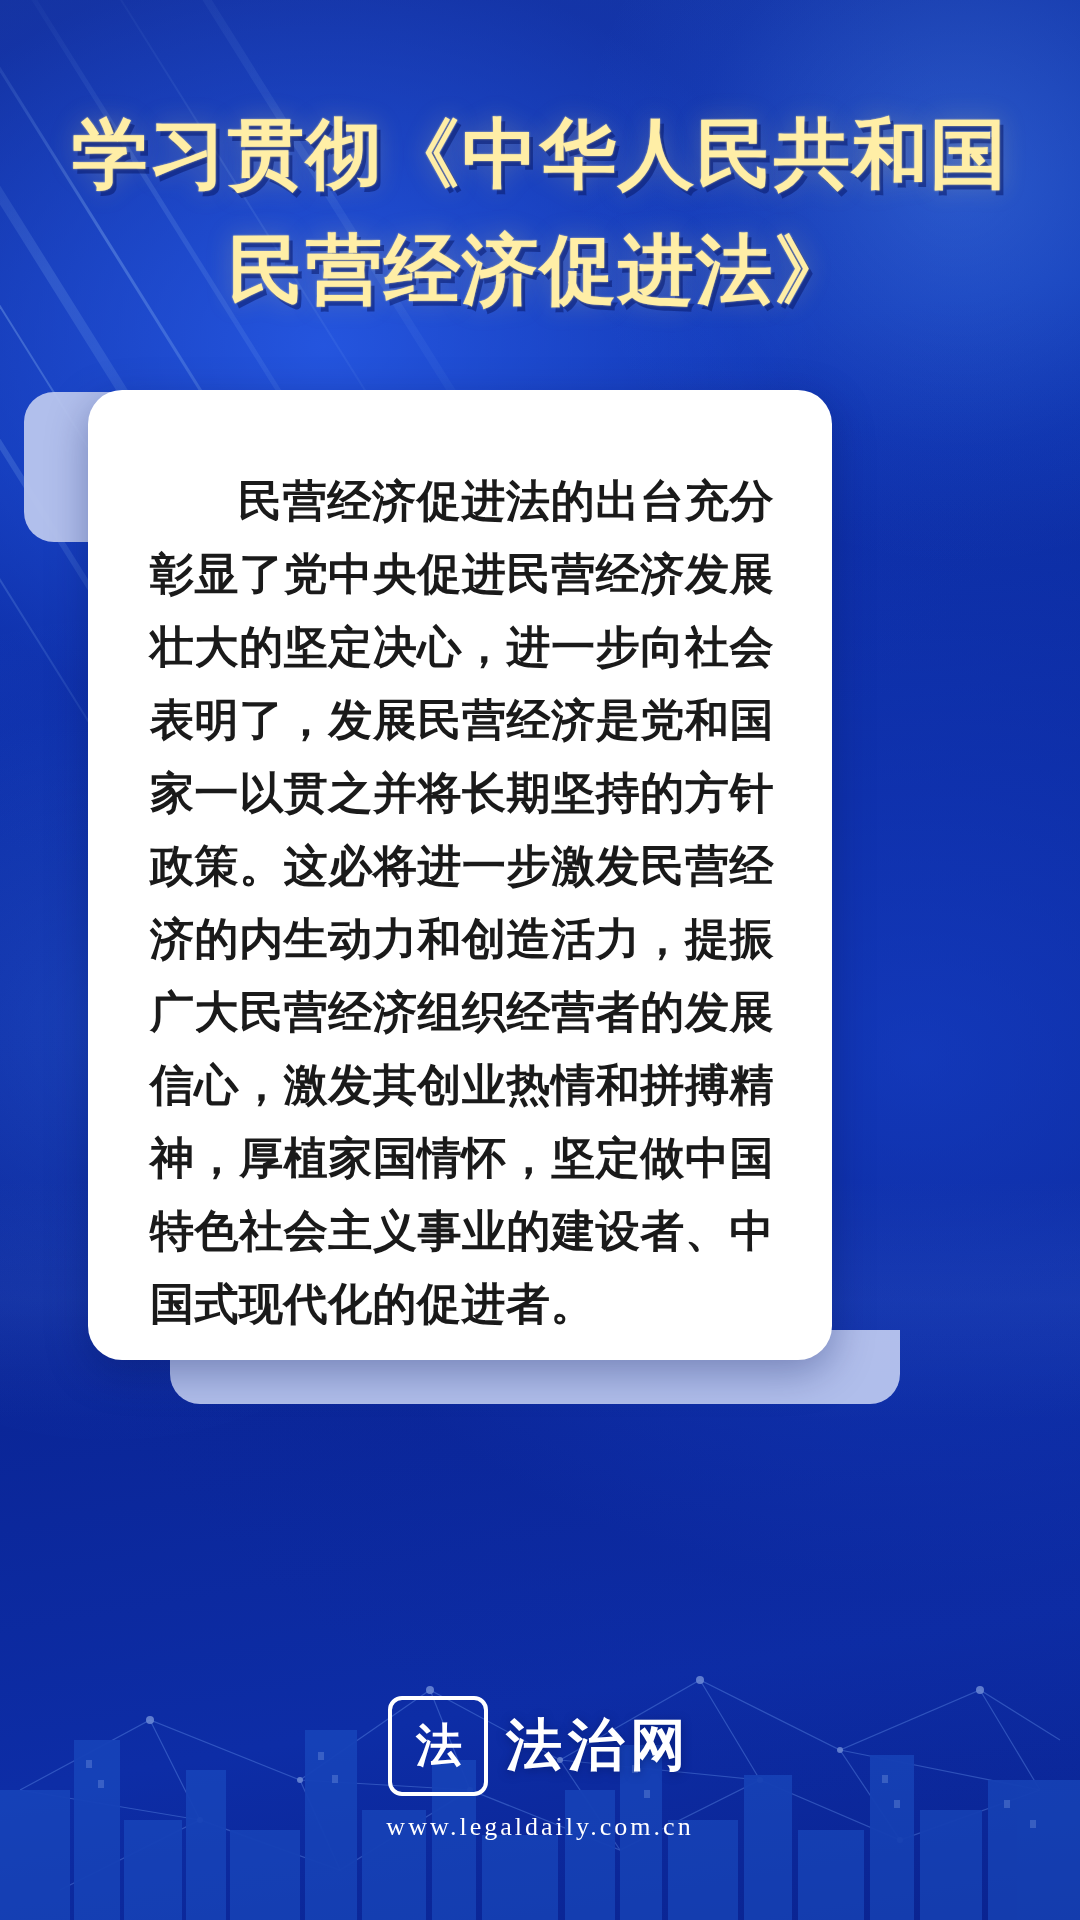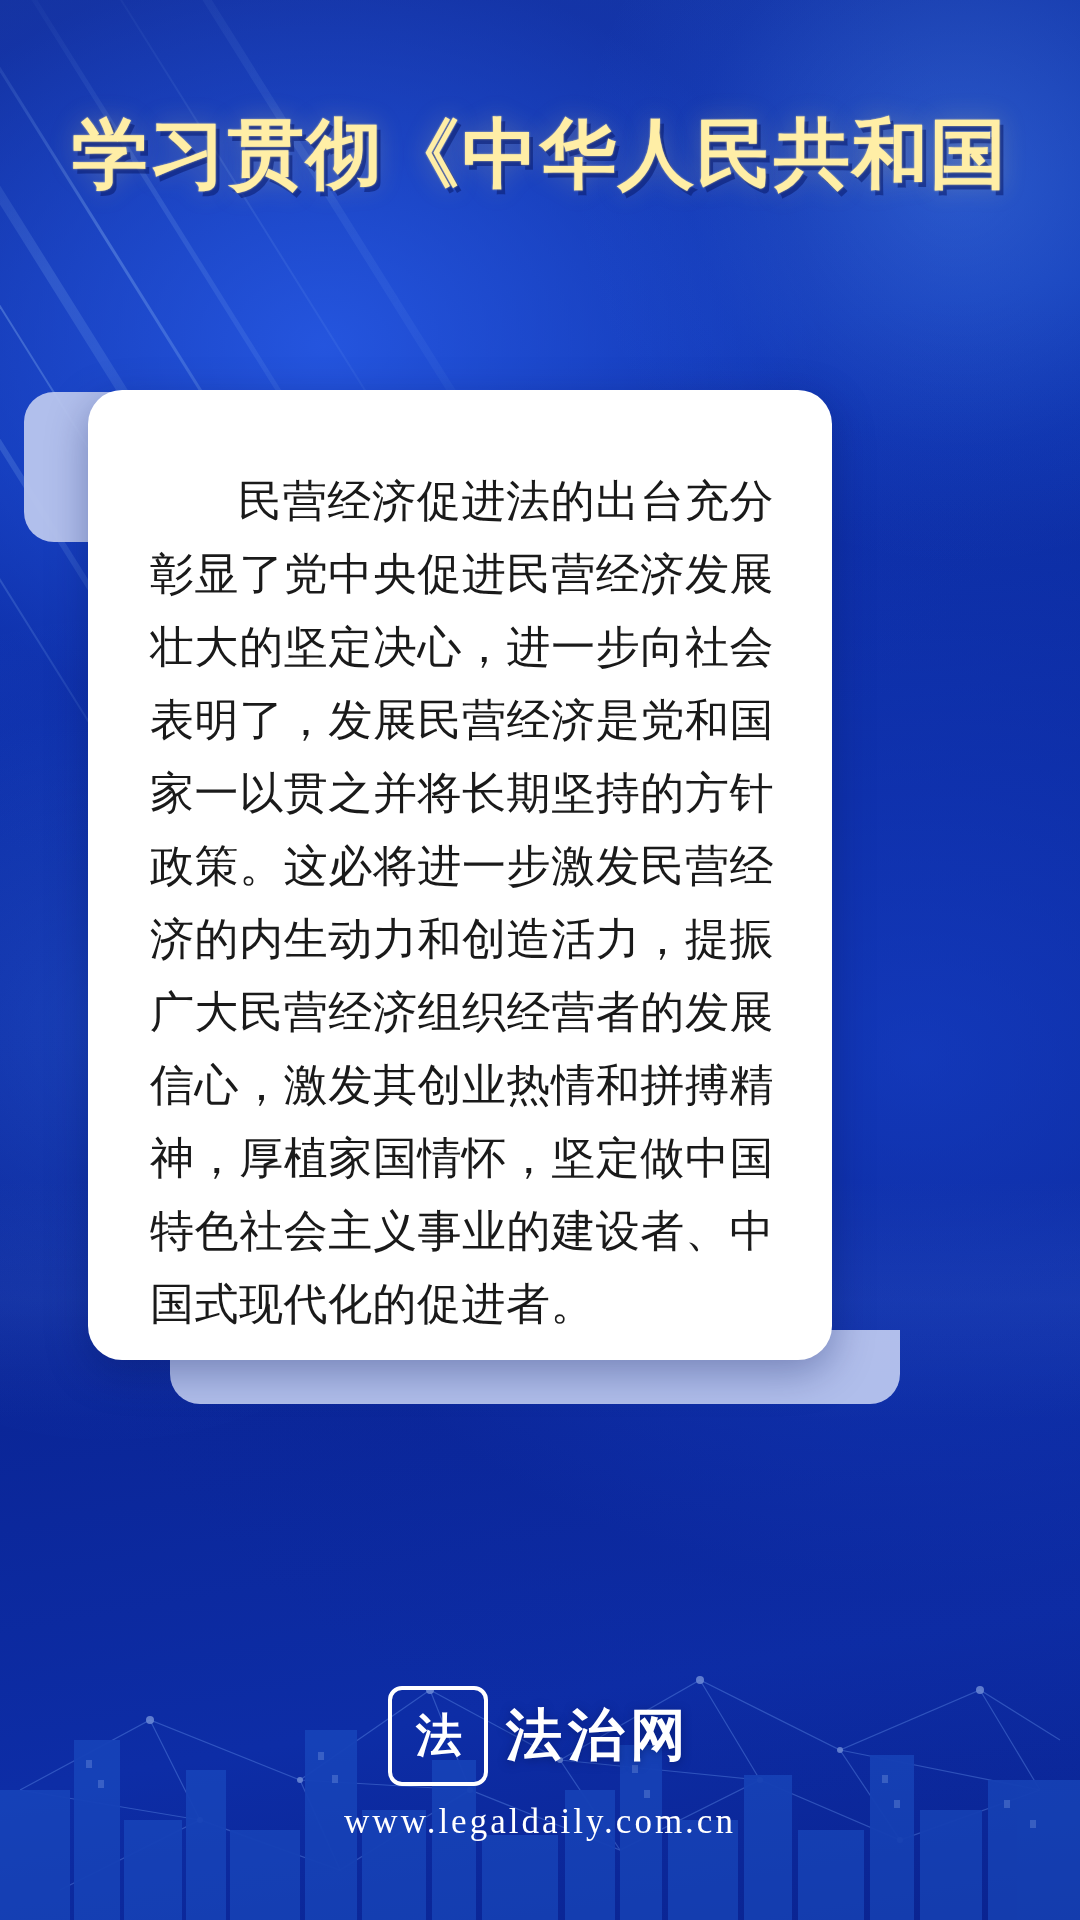--- a/index.html
+++ b/index.html
@@ -122,20 +122,21 @@
   }
   .card {
     position: absolute;
     left: 88px;
     top: 390px;
     width: 744px;
     height: 970px;
     background: #ffffff;
     border-radius: 34px;
     box-shadow: 0 12px 40px rgba(5,20,90,0.35);
+    font-weight: bold;
   }
   .card-body {
     position: absolute;
     left: 62px;
     right: 58px;
     top: 74px;
     font-family: "DejaVu Sans", "Liberation Sans", sans-serif;
     font-size: 44px;
     line-height: 73px;
     color: #1a1a1a;
@@ -189,21 +190,21 @@
     font-family: "DejaVu Serif", "Liberation Serif", serif;
     font-size: 56px;
     font-weight: 700;
     color: #ffffff;
     letter-spacing: 6px;
     text-shadow: 0 2px 10px rgba(0,20,90,0.5);
   }
   .logo-url {
     margin-top: 16px;
     font-family: "Liberation Serif", serif;
-    font-size: 35px;
+    font-size: 26px;
     letter-spacing: 3px;
     color: #ffffff;
     text-align: center;
   }
 </style>
 </head>
 <body>
 
 <div class="poster">
 
@@ -217,20 +218,21 @@
       <i></i>
       <i></i>
       <i></i>
       <i></i>
       <i></i>
       <i></i>
   </div>
 
   <div class="title-wrap">
     <div class="title-line">学习贯彻《中华人民共和国</div>
+    <div class="title-line">民营经济促进法》</div>
   </div>
 
   <div class="card-shadow-left"></div>
   <div class="card-shadow-bottom"></div>
   <div class="card">
     <div class="card-body">民营经济促进法的出台充分彰显了党中央促进民营经济发展壮大的坚定决心，进一步向社会表明了，发展民营经济是党和国家一以贯之并将长期坚持的方针政策。这必将进一步激发民营经济的内生动力和创造活力，提振广大民营经济组织经营者的发展信心，激发其创业热情和拼搏精神，厚植家国情怀，坚定做中国特色社会主义事业的建设者、中国式现代化的促进者。</div>
   </div>
 
   <div class="skyline">
     <svg class="net" viewBox="0 0 1080 430" preserveAspectRatio="none">

